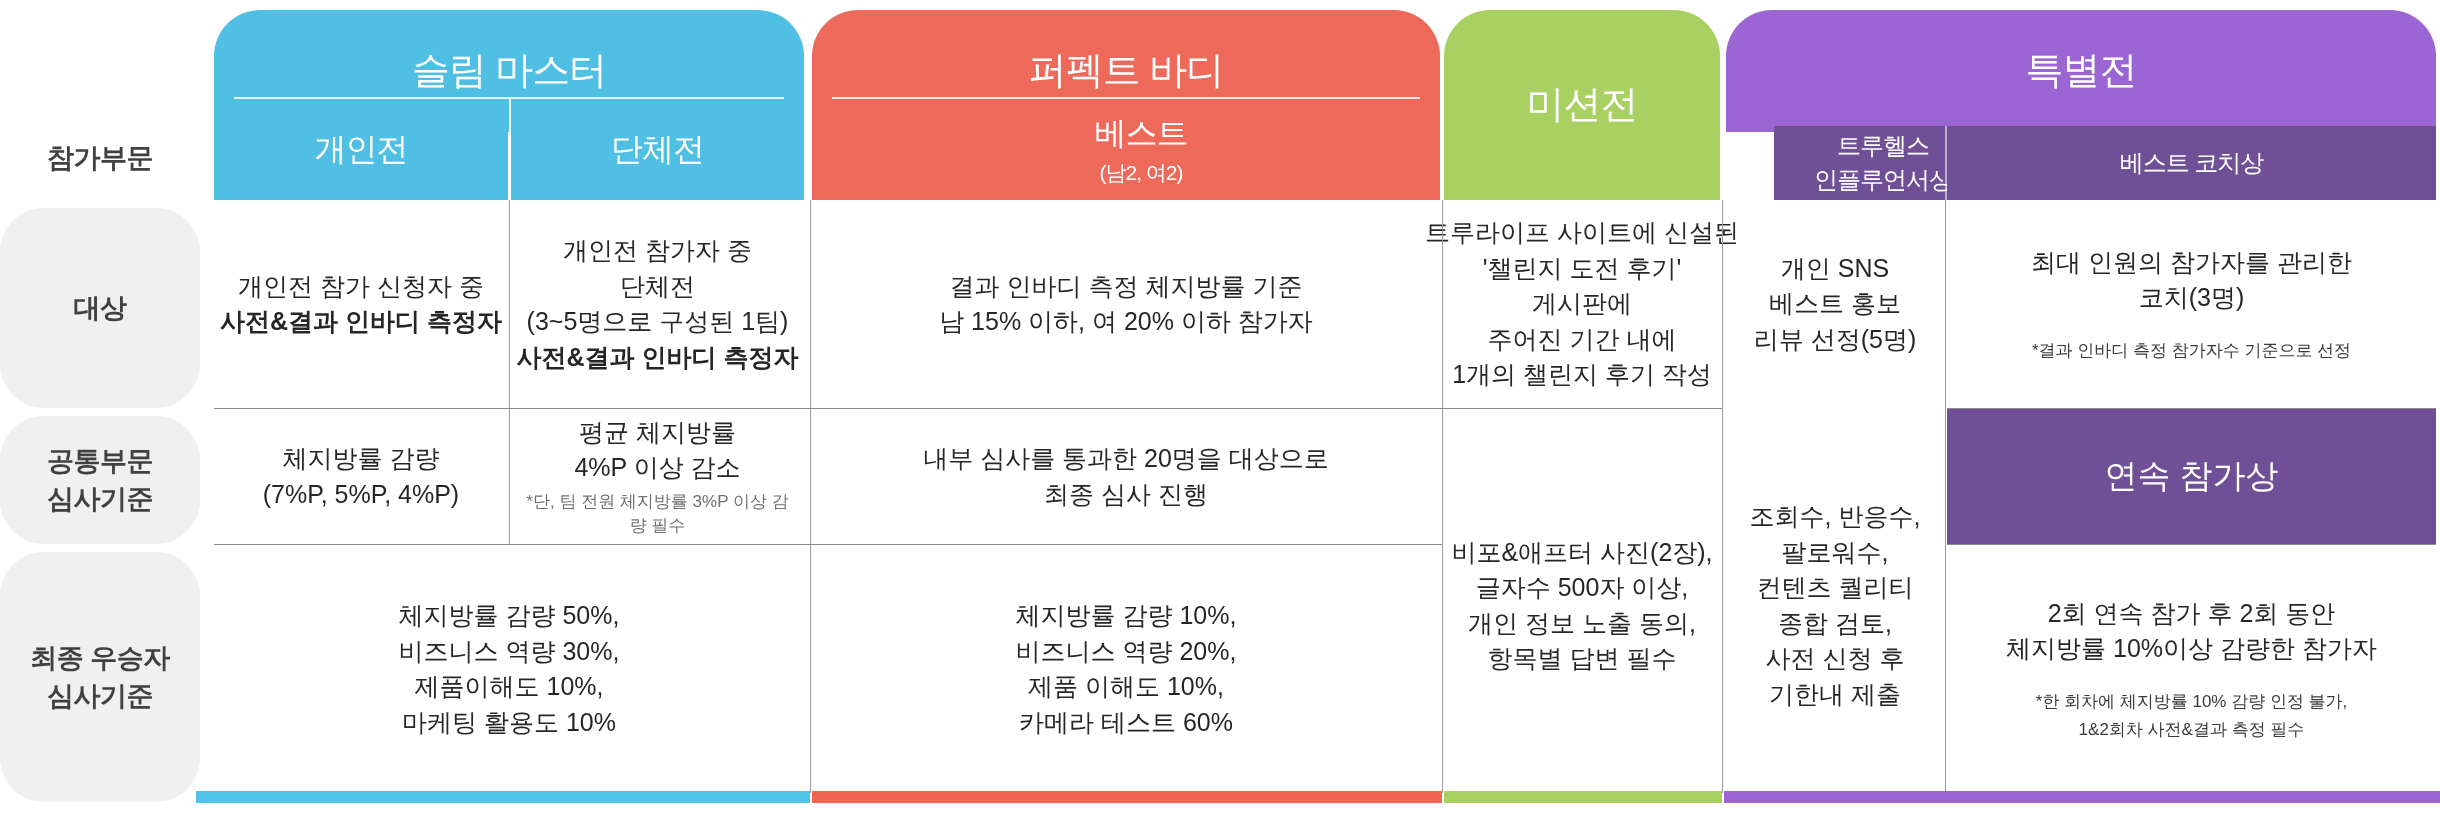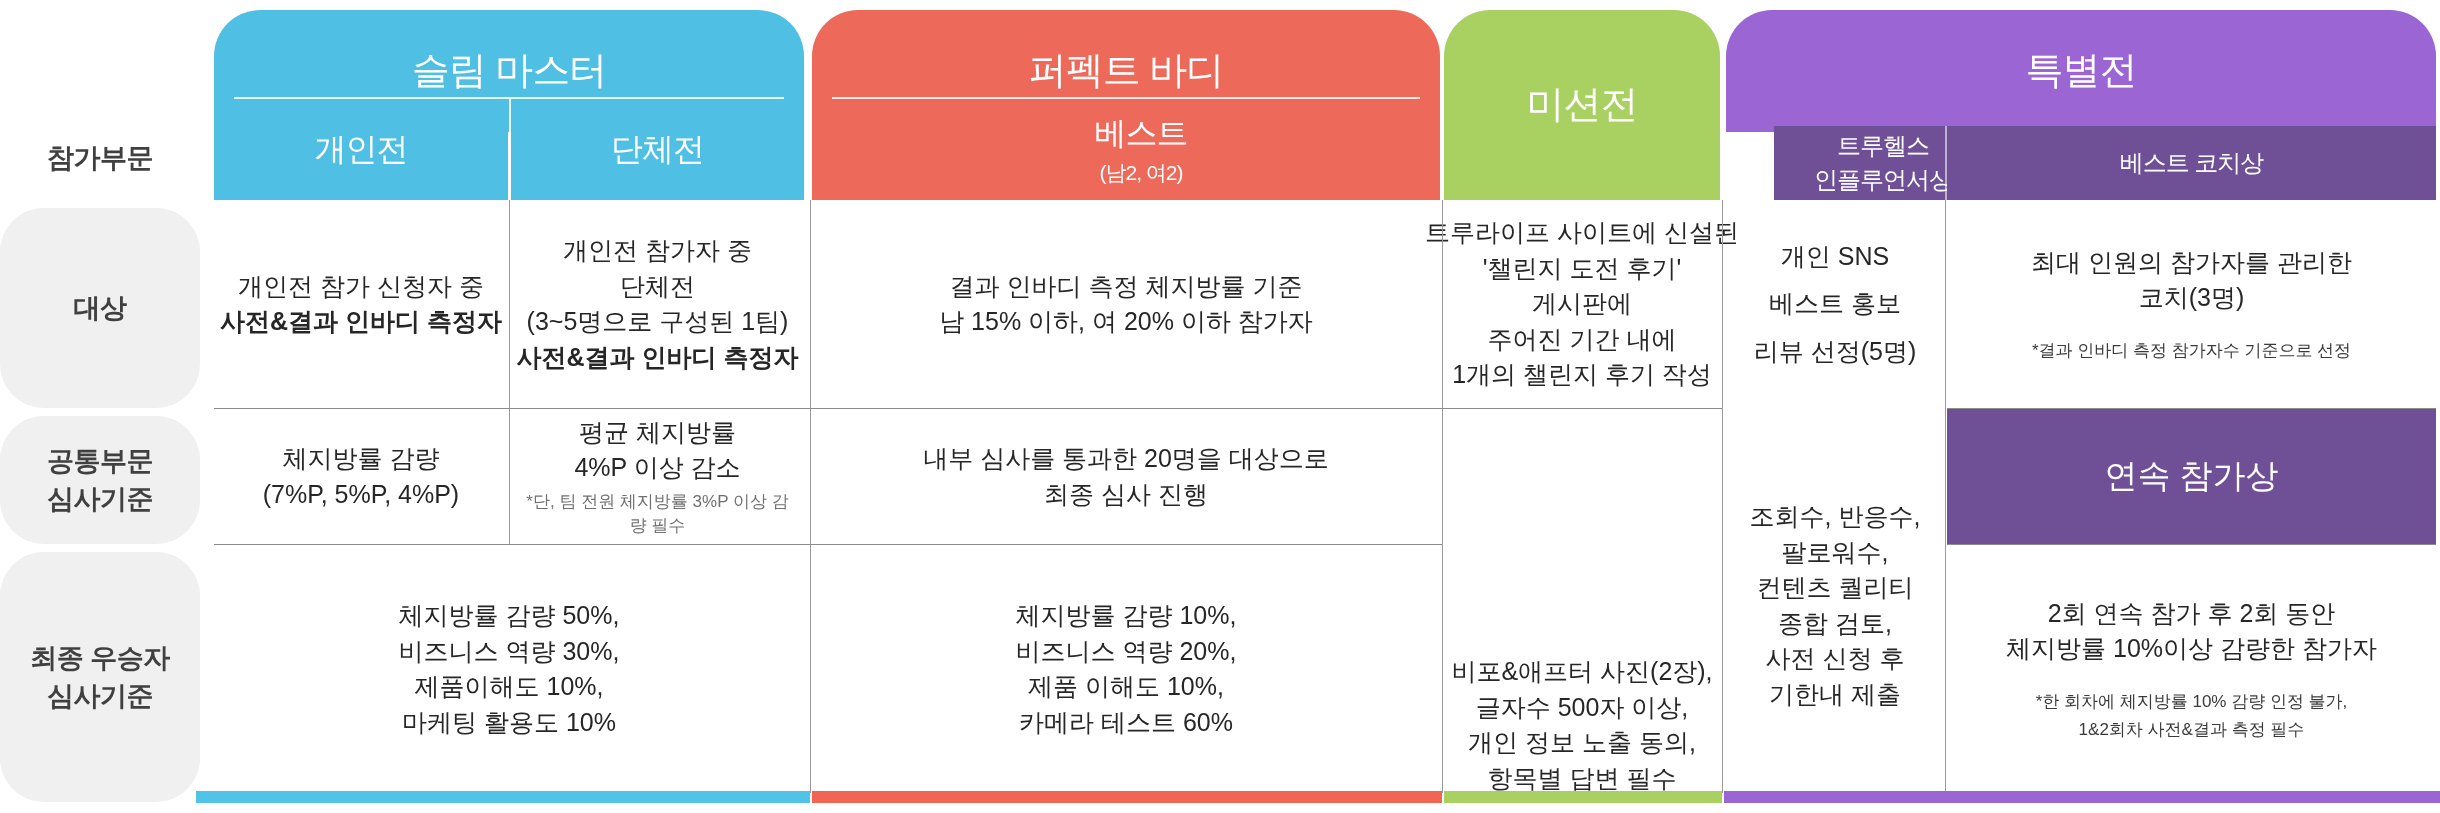--- a/index.html
+++ b/index.html
@@ -147,21 +147,21 @@
   </div>
 
   <div class="cell body-cell" style="left:1444px;top:200px;width:276px;height:208px;">
     <span class="ln">트루라이프 사이트에 신설된</span>
     <span class="ln">'챌린지 도전 후기'</span>
     <span class="ln">게시판에</span>
     <span class="ln">주어진 기간 내에</span>
     <span class="ln">1개의 챌린지 후기 작성</span>
   </div>
 
-  <div class="cell body-cell" style="left:1726px;top:200px;width:218px;height:208px;gap:12px;">
+  <div class="cell body-cell" style="left:1726px;top:200px;width:218px;height:208px;">
     <span class="ln">개인 SNS</span>
     <span class="ln">베스트 홍보</span>
     <span class="ln">리뷰 선정(5명)</span>
   </div>
 
   <div class="cell body-cell" style="left:1947px;top:200px;width:489px;height:208px;">
     <span class="ln">최대 인원의 참가자를 관리한</span>
     <span class="ln">코치(3명)</span>
     <span class="note spaced">*결과 인바디 측정 참가자수 기준으로 선정</span>
   </div>
@@ -179,21 +179,21 @@
 
   <div class="cell body-cell" style="left:812px;top:409px;width:628px;height:135px;">
     <span class="ln">내부 심사를 통과한 20명을 대상으로</span>
     <span class="ln">최종 심사 진행</span>
   </div>
 
   <div class="cell award" style="left:1947px;top:409px;width:489px;height:135px;">
     <span>연속 참가상</span>
   </div>
 
-  <div class="cell body-cell" style="left:1444px;top:409px;width:276px;height:393px;justify-content:flex-end;">
+  <div class="cell body-cell" style="left:1444px;top:409px;width:276px;height:393px;">
     <span class="ln">비포&amp;애프터 사진(2장),</span>
     <span class="ln">글자수 500자 이상,</span>
     <span class="ln">개인 정보 노출 동의,</span>
     <span class="ln">항목별 답변 필수</span>
   </div>
 
   <div class="cell body-cell" style="left:1726px;top:409px;width:218px;height:393px;">
     <span class="ln">조회수, 반응수,</span>
     <span class="ln">팔로워수,</span>
     <span class="ln">컨텐츠 퀄리티</span>

